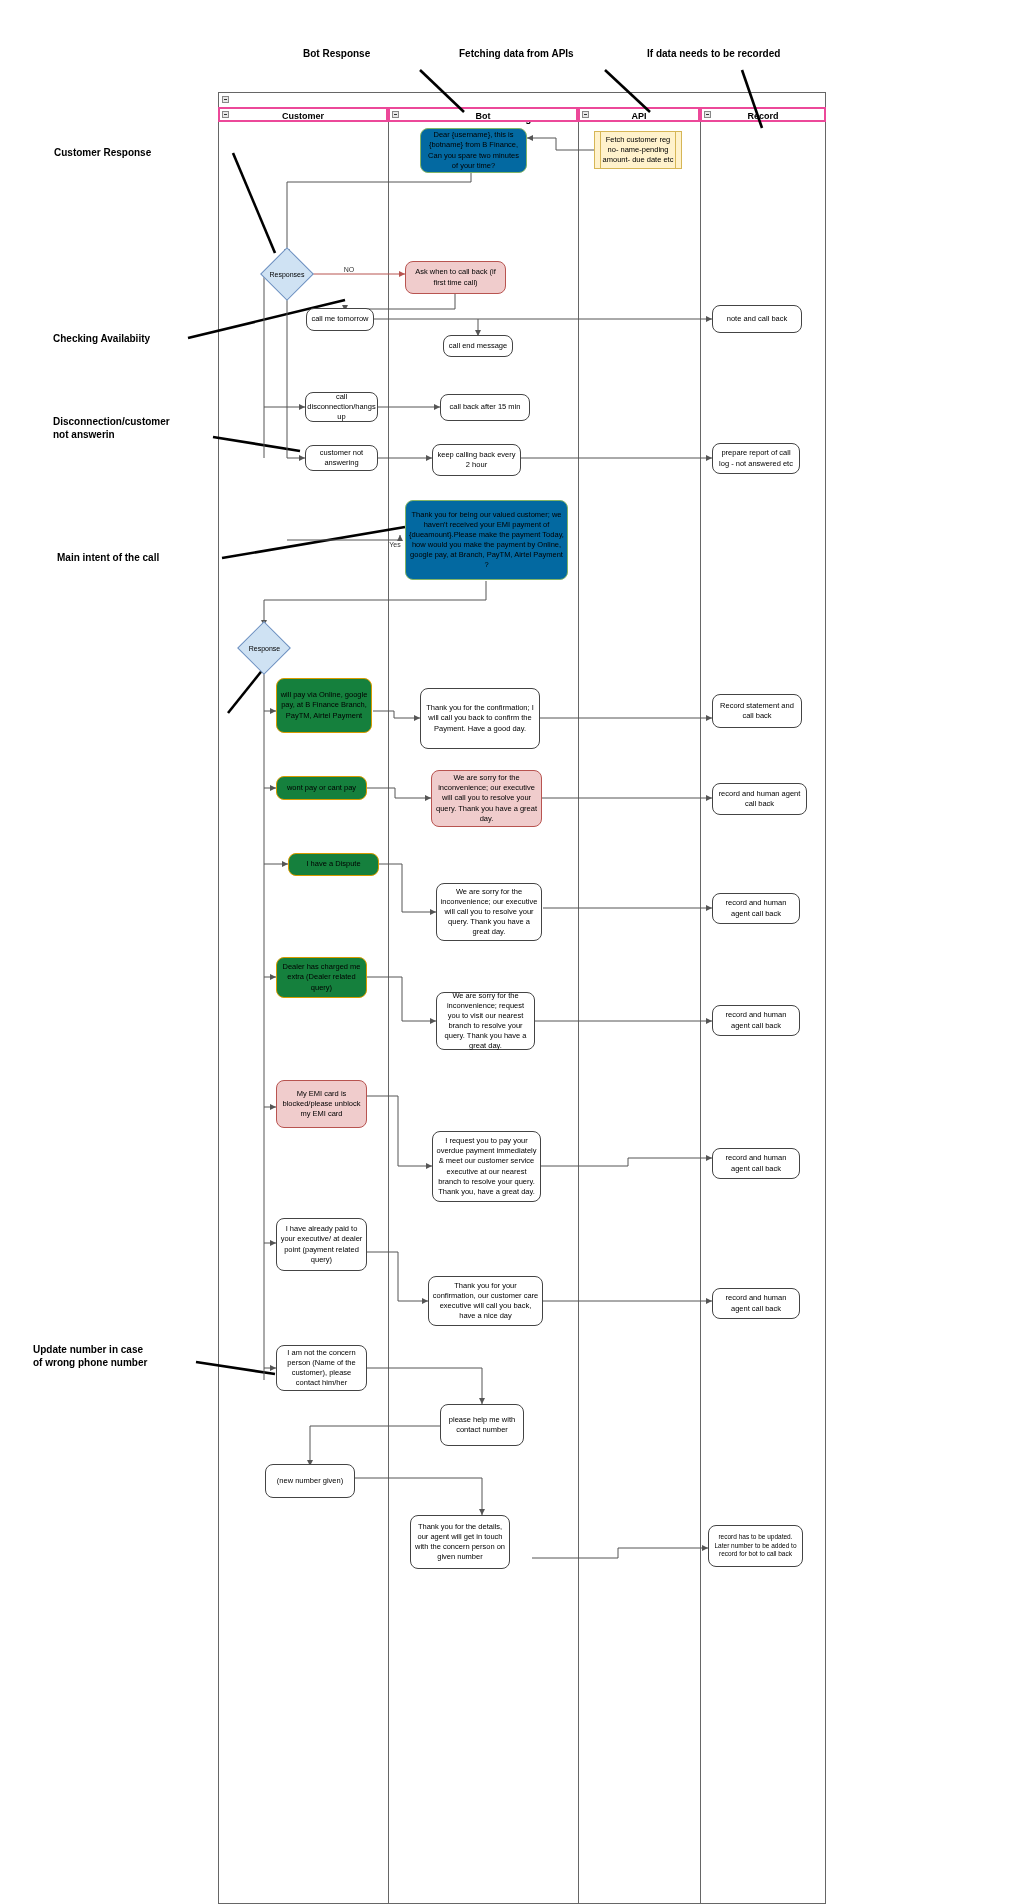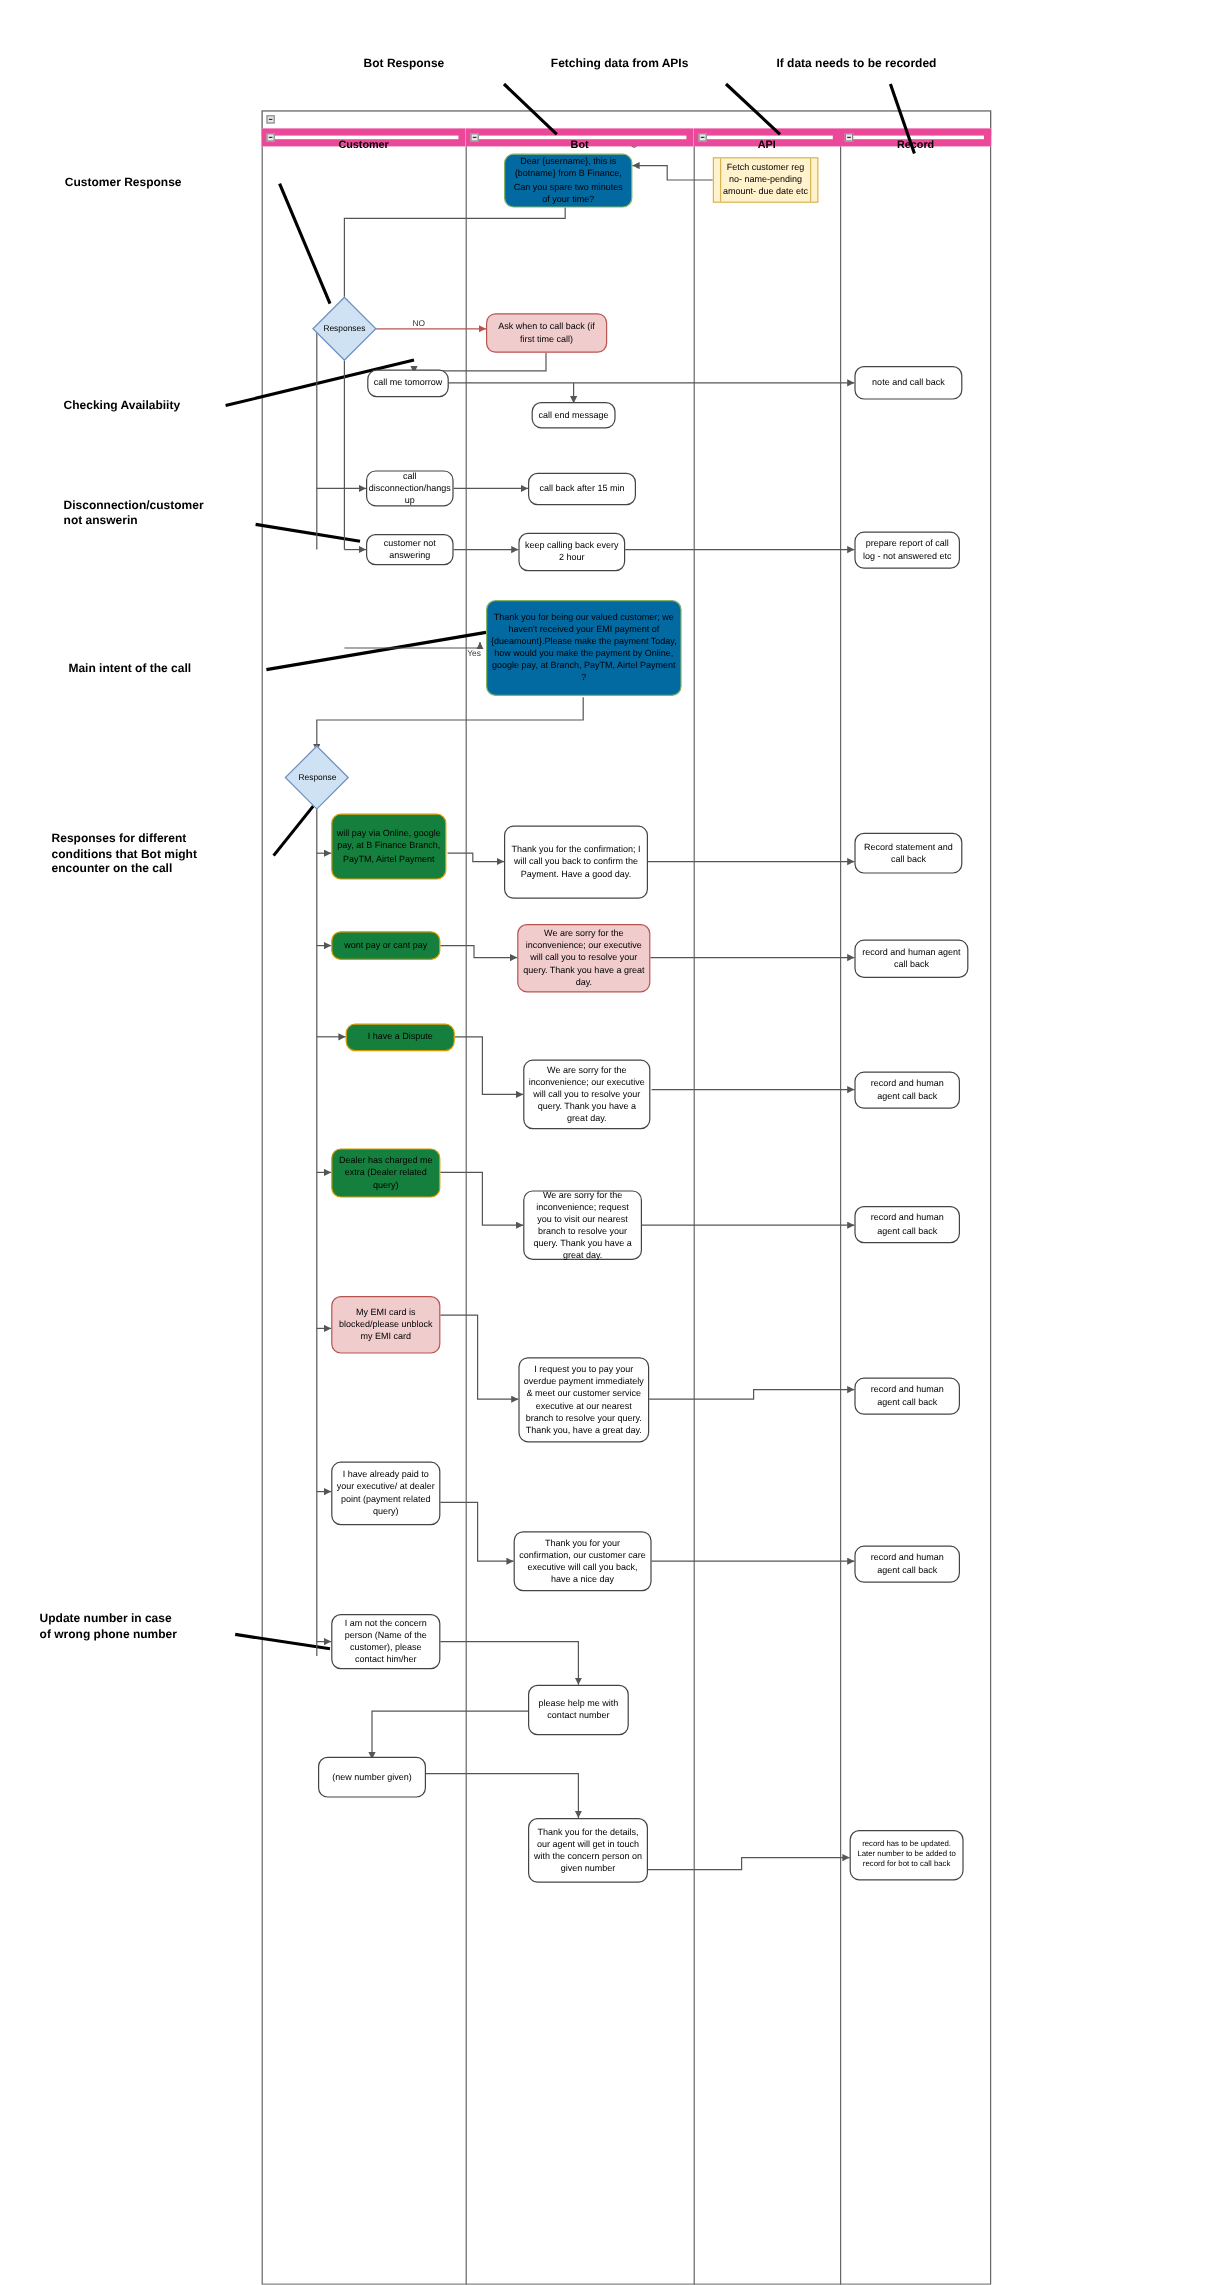--- a/index.html
+++ b/index.html
@@ -8,21 +8,21 @@
   #stage{position:absolute;left:0;top:0;width:1024px;height:1904px;overflow:hidden;}
 
   
   .anno{position:absolute;font-weight:bold;font-size:10px;line-height:1.25;color:#000;}
 
   
   .lane-frame{position:absolute;border:1px solid #666;box-sizing:border-box;background:transparent;}
   .lane-title{position:absolute;box-sizing:border-box;border:1px solid #666;
               background:#fff;font-weight:bold;font-size:10px;text-align:center;
               line-height:13px;}
-  .lane-hdr{position:absolute;box-sizing:border-box;border:6px solid #ec4899;
+  .lane-hdr{position:absolute;box-sizing:border-box;border:2px solid #ec4899;
             background:#fff;font-weight:bold;font-size:9px;text-align:center;
             line-height:13px;}
   .lane-sep{position:absolute;width:1px;background:#666;}
   .collapse{position:absolute;width:7px;height:7px;border:1px solid #888;
             background:#e8e8e8;box-sizing:border-box;}
   .collapse:after{content:"";position:absolute;left:1px;top:2px;width:3px;height:1px;background:#333;}
 
   
   .node{position:absolute;box-sizing:border-box;border:1px solid #444;
         border-radius:8px;background:#fff;display:flex;align-items:center;
@@ -58,23 +58,20 @@
 
   <div class="anno" style="left:303px;top:48px;">Bot Response</div>
   <div class="anno" style="left:459px;top:48px;">Fetching data from APIs</div>
   <div class="anno" style="left:647px;top:48px;">If data needs to be recorded</div>
 
   <div class="anno" style="left:54px;top:147px;">Customer Response</div>
   <div class="anno" style="left:53px;top:333px;">Checking Availabiity</div>
   <div class="anno" style="left:53px;top:416px;white-space:pre-line;">Disconnection/customer
 not answerin</div>
   <div class="anno" style="left:57px;top:552px;">Main intent of the call</div>
-  <div class="anno" style="left:43px;top:694px;white-space:pre-line;">Responses for different
-conditions that Bot might
-encounter on the call</div>
   <div class="anno" style="left:33px;top:1344px;white-space:pre-line;">Update number in case
 of wrong phone number</div>
 
   <div class="lane-frame" style="left:218px;top:92px;width:608px;height:1812px;"></div>
 
   <div class="lane-title" style="left:218px;top:92px;width:608px;height:15px;padding-top:19px;">Pending EMI</div>
   <div class="collapse" style="left:222px;top:96px;"></div>
 
   <div class="lane-hdr" style="left:218px;top:107px;width:170px;height:15px;padding-top:1px;">Customer</div>
   <div class="collapse" style="left:222px;top:111px;"></div>
@@ -221,16 +218,16 @@
   <div class="node" style="left:432px;top:1131px;width:109px;height:71px;">I request you to pay your overdue payment immediately &amp; meet our customer service executive at our nearest branch to resolve your query. Thank you, have a great day.</div>
   <div class="node" style="left:712px;top:1148px;width:88px;height:31px;">record and human agent call back</div>
 
   <div class="node" style="left:276px;top:1218px;width:91px;height:53px;">I have already paid to your executive/ at dealer point (payment related query)</div>
   <div class="node" style="left:428px;top:1276px;width:115px;height:50px;">Thank you for your confirmation, our customer care executive will call you back, have a nice day</div>
   <div class="node" style="left:712px;top:1288px;width:88px;height:31px;">record and human agent call back</div>
 
   <div class="node" style="left:276px;top:1345px;width:91px;height:46px;">I am not the concern person (Name of the customer), please contact him/her</div>
   <div class="node" style="left:440px;top:1404px;width:84px;height:42px;">please help me with contact number</div>
   <div class="node" style="left:265px;top:1464px;width:90px;height:34px;">(new number given)</div>
-  <div class="node" style="left:440px;top:1515px;width:100px;height:54px;">Thank you for the details, our agent will get in touch with the concern person on given number</div>
+  <div class="node" style="left:410px;top:1515px;width:100px;height:54px;">Thank you for the details, our agent will get in touch with the concern person on given number</div>
   <div class="node" style="left:708px;top:1525px;width:95px;height:42px;font-size:6.5px;">record has to be updated. Later number to be added to record for bot to call back</div>
 
 </div>
 
 </body></html>

